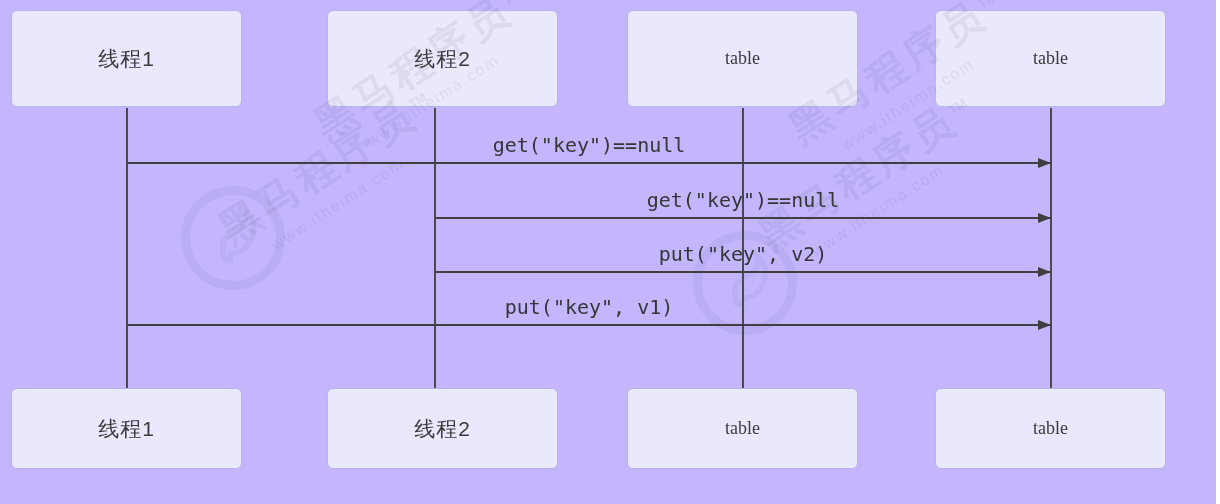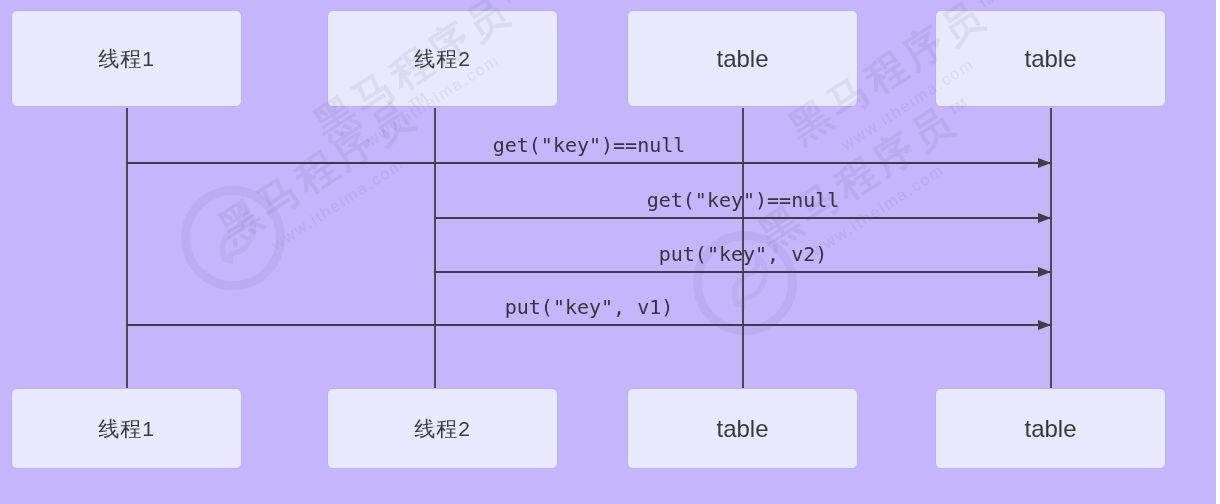--- a/index.html
+++ b/index.html
@@ -12,21 +12,21 @@
   .actor {
     position:absolute; width:229px; background:#e9e8fc;
     border:1.5px solid #b7b5e9; border-radius:6px;
     display:flex; align-items:center; justify-content:center;
     color:#3a3a3a;
   }
   .actor.top    { top:10px;  height:95px; }
   .actor.bottom { top:388px; height:79px; }
   .ax1{left:11px} .ax2{left:327px} .ax3{left:627px} .ax4{left:935px}
   .actor .lbl      { font-size:21px; letter-spacing:1px; }
-  .actor.mono .lbl { font-family:Liberation Sans, sans-serif; font-size:24px; letter-spacing:0; }
+  .actor.mono .lbl { font-family:Liberation Serif, serif; font-size:18px; letter-spacing:0; }
 
   
   .lifeline { position:absolute; top:108px; height:280px; width:2px; background:#4a4a4a; }
   .lx1{left:126px} .lx2{left:434px} .lx3{left:742px} .lx4{left:1050px}
 
   
   .arrow { position:absolute; height:2px; background:#3f3f3f; }
   .arrow::after {
     content:""; position:absolute; right:0; top:50%; transform:translateY(-50%);
     width:0; height:0;

